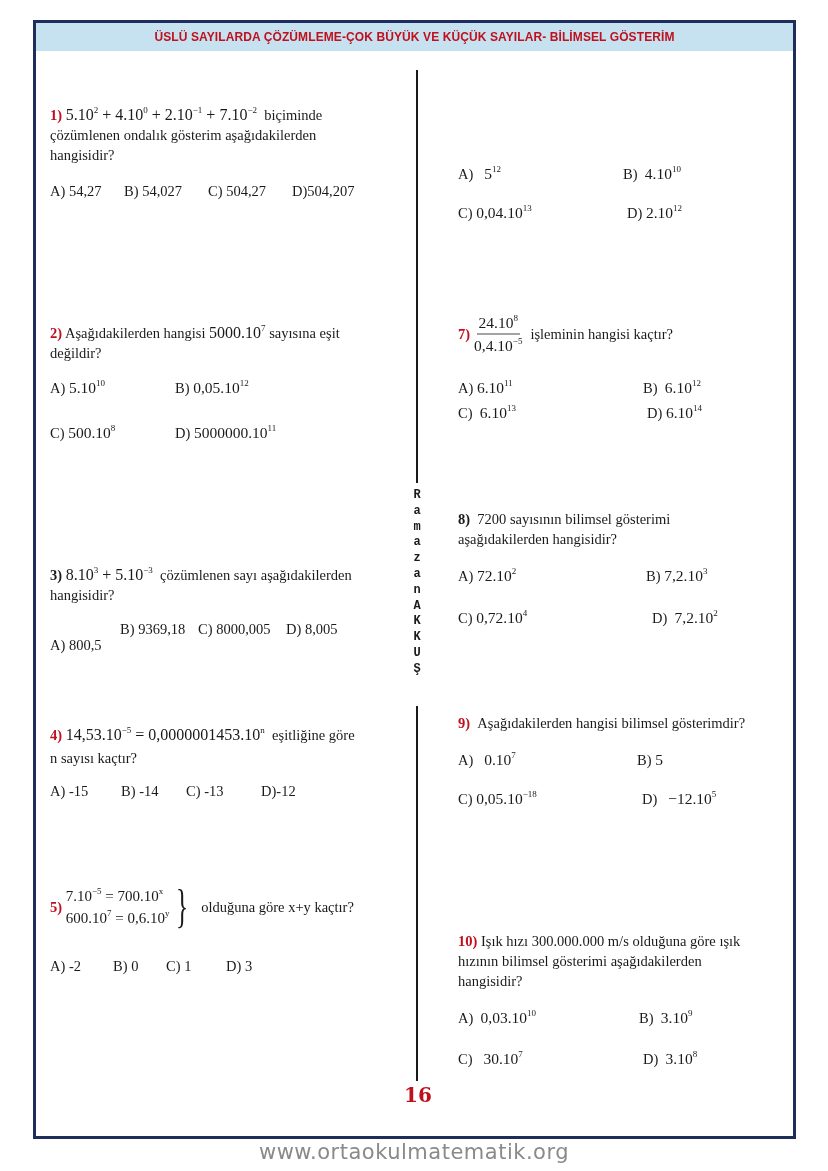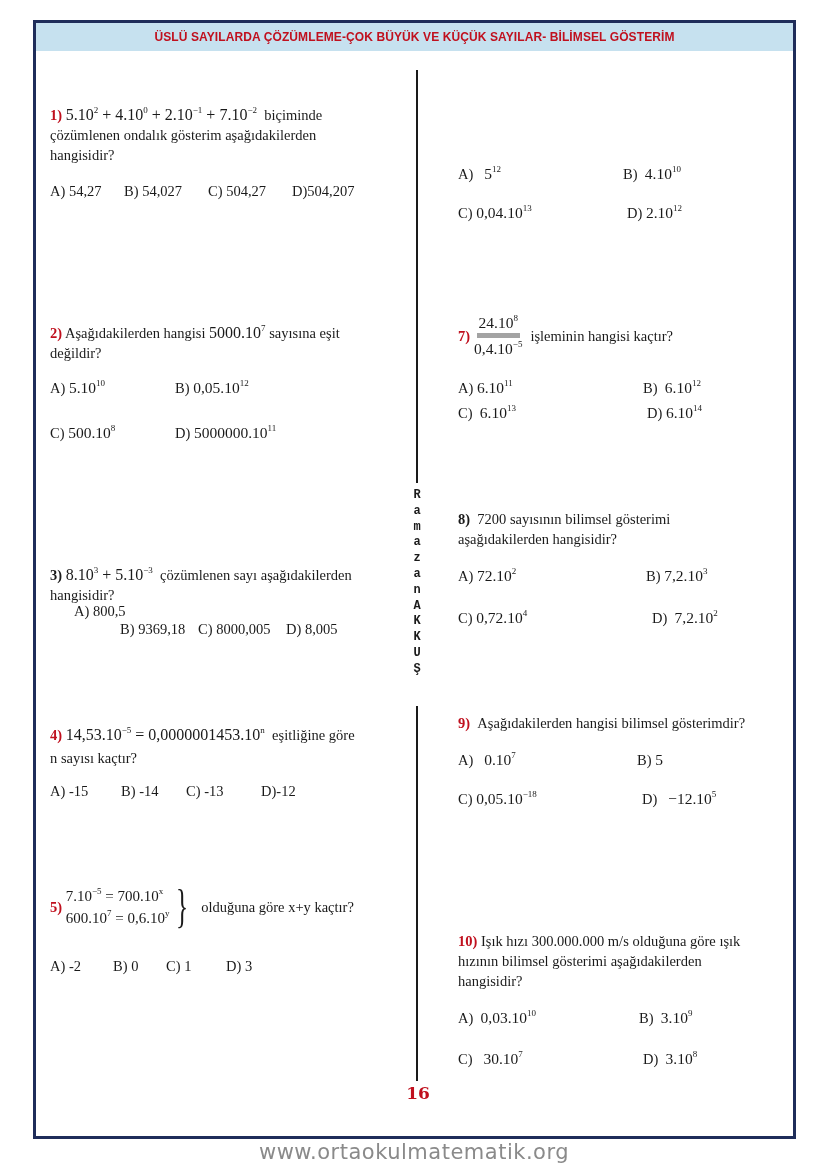--- a/index.html
+++ b/index.html
@@ -10,32 +10,32 @@
   .title-band { position:absolute; left:0; top:0; right:0; height:28px; background:#c6e1ef;
                 display:flex; align-items:center; justify-content:center; }
   .title-text { font-family:"Liberation Sans", sans-serif; font-weight:bold; font-size:12px;
                 color:#c0101e; letter-spacing:0.1px; white-space:nowrap; }
   .divider { position:absolute; left:380px; width:2px; background:#1a1a1a; }
   .vert-name { position:absolute; left:372px; top:465px; width:18px;
                display:flex; flex-direction:column; align-items:center; }
   .vert-name span { font-family:"Liberation Mono", monospace; font-weight:bold; font-size:12px;
                     line-height:15.8px; color:#1a1a1a; }
   .page-num { position:absolute; left:362px; top:1060px; width:40px; text-align:center;
-              font-family:"DejaVu Serif", serif; font-weight:bold; font-size:17px; color:#c0101e; }
+              font-family:"DejaVu Serif", serif; font-weight:bold; font-size:20px; color:#c0101e; }
   .q { position:absolute; font-size:14.5px; line-height:20px; }
   .qnum { font-weight:bold; }
   .qnum.red { color:#c0101e; }
   .qnum.black { color:#1a1a1a; }
   .math { font-size:16px; }
   sup { font-size:9px; vertical-align:7px; line-height:0; }
   .opt { position:absolute; font-size:14.5px; white-space:nowrap; }
   .opt .m { font-size:15.5px; }
   .frac { display:inline-flex; flex-direction:column; align-items:center; vertical-align:middle;
           margin:0 8px 0 4px; font-size:15.5px; }
-  .frac .num { border-bottom:5px solid #a3a3a3; padding:0 2px 1px; line-height:19px; }
+  .frac .num { border-bottom:2px solid #a3a3a3; padding:0 2px 1px; line-height:19px; }
   .frac .den { padding-top:1px; line-height:19px; }
   .sys { display:inline-flex; align-items:center; vertical-align:middle; }
   .sys-lines { display:flex; flex-direction:column; font-size:15px; line-height:22px; }
   .brace { font-size:46px; line-height:40px; margin:0 4px 0 2px; transform:scaleX(0.55); display:inline-block; }
   .footer { position:absolute; top:1140px; left:0; width:828px; text-align:center;
             font-family:"DejaVu Sans", sans-serif; font-size:21px; color:#8a8a8a; letter-spacing:0.5px; }
 </style>
 </head>
 <body>
 
@@ -85,21 +85,21 @@
   <div class="opt" style="left:139px;top:356px;"><span>B)</span> <span class="m">0,05.10</span><sup>12</sup></div>
   <div class="opt" style="left:14px;top:401px;"><span>C)</span> <span class="m">500.10</span><sup>8</sup></div>
   <div class="opt" style="left:139px;top:401px;"><span>D)</span> <span class="m">5000000.10</span><sup>11</sup></div>
 
   <div class="q" style="left:14px;top:542px;width:360px;">
     <div><span class="qnum black">3)</span>
       <span class="math"><span>8.10</span><sup>3</sup><span> + 5.10</span><sup>−3</sup></span>
       &nbsp;<span>çözümlenen sayı aşağıdakilerden</span></div>
     <div>hangisidir?</div>
   </div>
-  <div class="opt" style="left:14px;top:580px;margin-left:24px;">A) 800,5</div>
+  <div class="opt" style="left:14px;top:614px;">A) 800,5</div>
   <div class="opt" style="left:84px;top:598px;">B) 9369,18</div>
   <div class="opt" style="left:162px;top:598px;">C) 8000,005</div>
   <div class="opt" style="left:250px;top:598px;">D) 8,005</div>
 
   <div class="q" style="left:14px;top:702px;width:365px;">
     <div><span class="qnum red">4)</span>
       <span class="math"><span>14,53.10</span><sup>−5</sup><span> = 0,0000001453.10</span><sup>n</sup></span>
       &nbsp;<span>eşitliğine göre</span></div>
     <div style="margin-top:3px;">n sayısı kaçtır?</div>
   </div>

